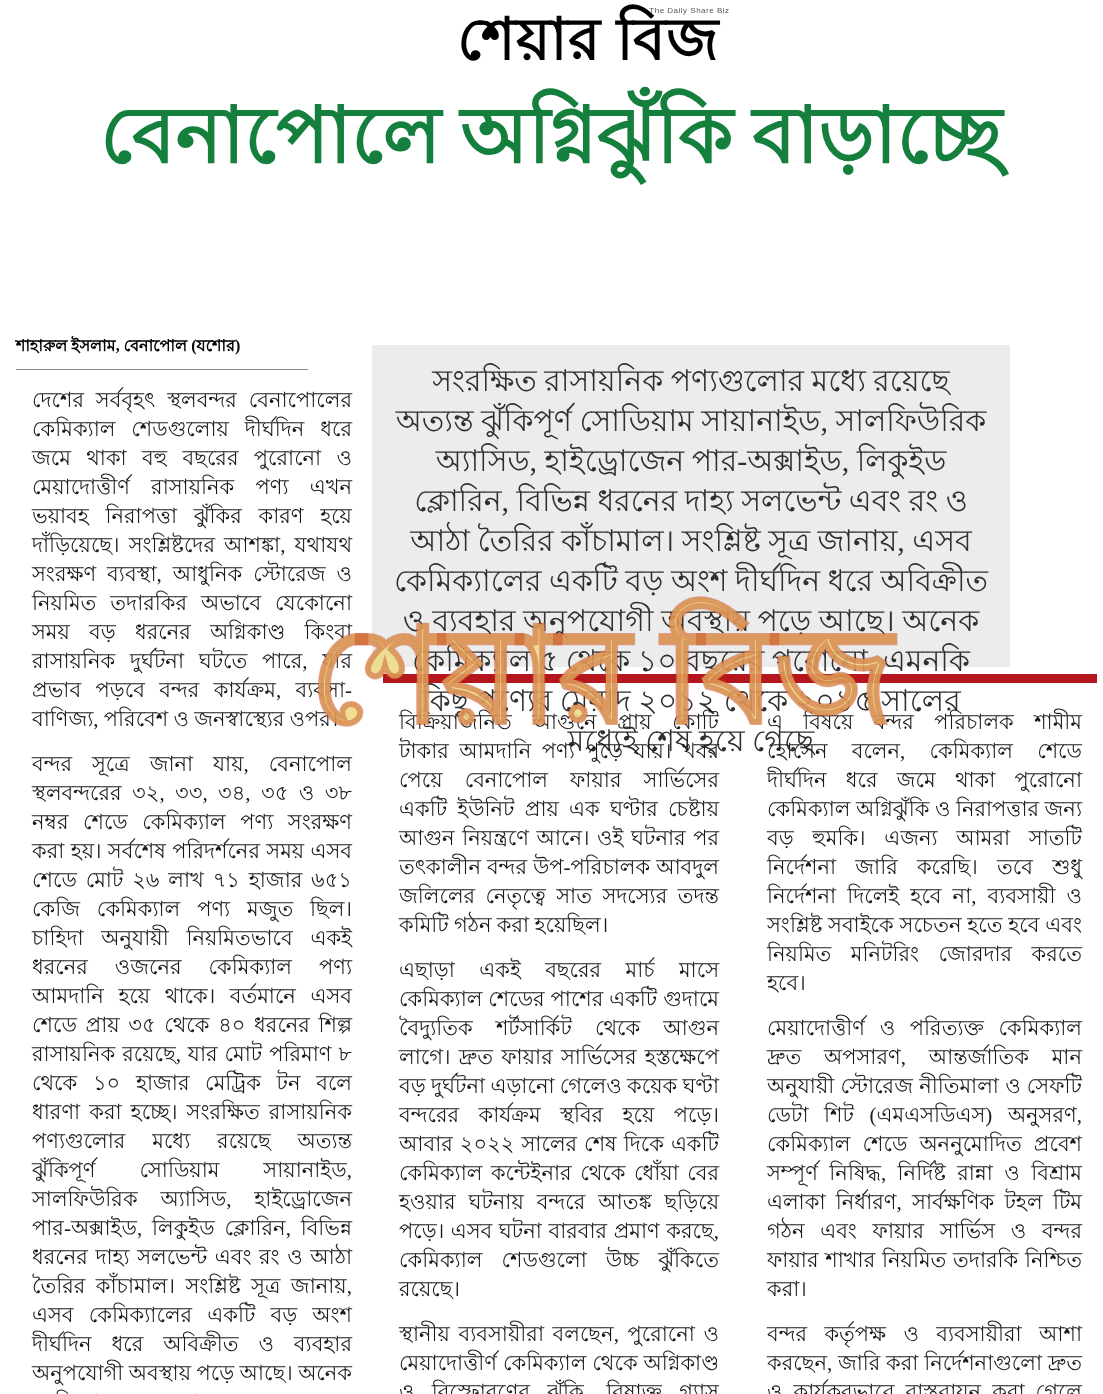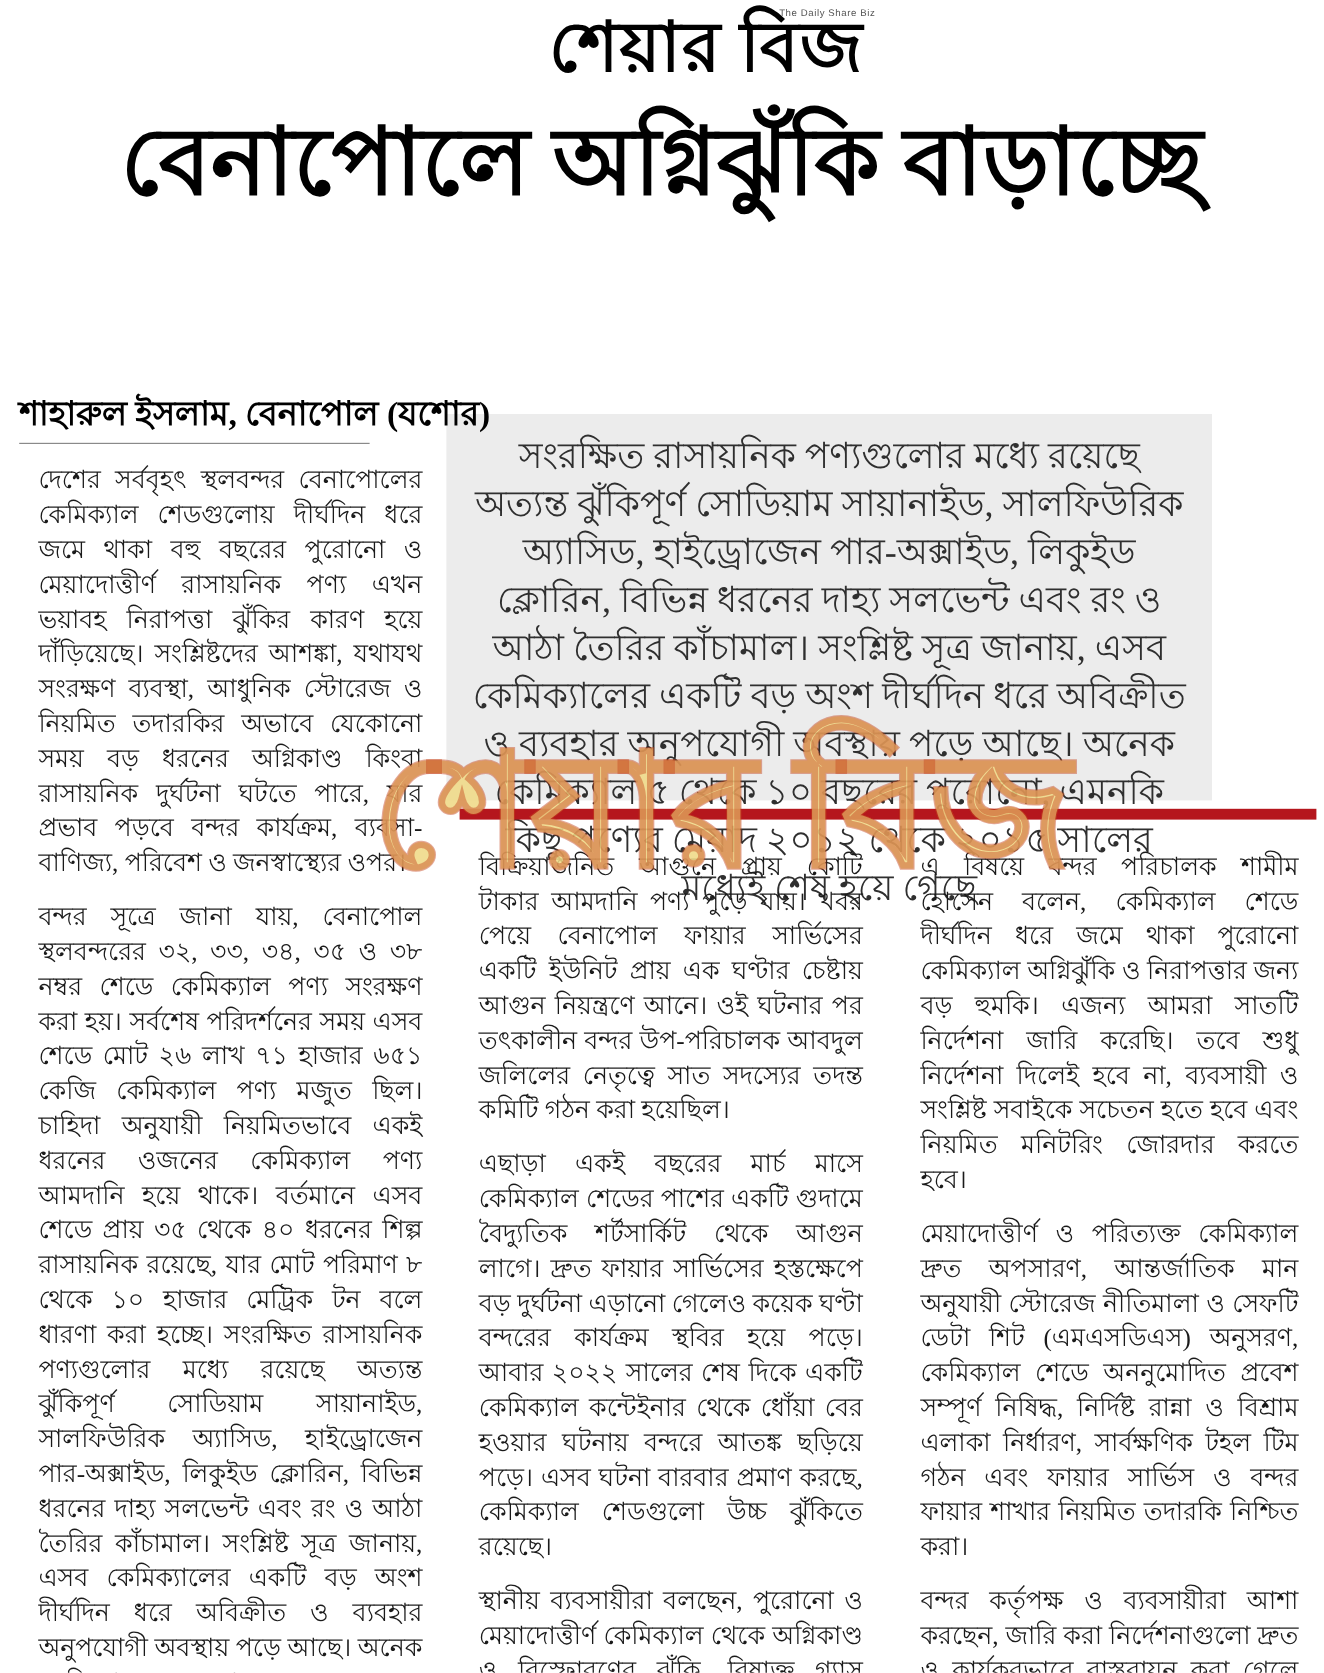--- a/index.html
+++ b/index.html
@@ -16,33 +16,33 @@
   .masthead-title{
     font-size:58px;font-weight:bold;line-height:72px;color:#000;
     letter-spacing:1px;white-space:nowrap;
   }
   .masthead-tagline{
     position:absolute;top:2px;right:-4px;font-family:"Liberation Sans","DejaVu Sans",sans-serif;
     font-size:8px;color:#555;letter-spacing:.5px;white-space:nowrap;
   }
   
   .headline{
-    position:absolute;top:84px;left:0;width:1103px;text-align:center;color:#000000;
+    position:absolute;top:84px;left:0;width:1103px;text-align:center;color:#15803d;
     font-weight:bold;
   }
   .headline .hl{font-size:78px;line-height:104px;white-space:nowrap;}
   
   .col{position:absolute;font-size:21px;line-height:29px;text-align:justify;}
   .col p{margin:16px;}
   #col1{left:16px;top:331px;width:352px;}
   #col2{left:383px;top:692px;width:352px;}
   #col3{left:751px;top:692px;width:347px;}
   
   .byline{
-    font-weight:bold;font-size:28px;line-height:30px;color:#000;white-space:nowrap;
+    font-weight:bold;font-size:16px;line-height:30px;color:#000;white-space:nowrap;
   }
   .byline-rule{width:292px;height:1px;background:#8a8a8a;margin:8px 0 12px 0;}
   
   .pull-quote{
     position:absolute;left:372px;top:345px;width:638px;height:322px;
     background:#ececec;box-sizing:border-box;padding:16px 20px 0 20px;
     text-align:center;color:#2f2f2f;font-size:30px;line-height:40px;font-weight:500;
   }
   
   .section-divider{

